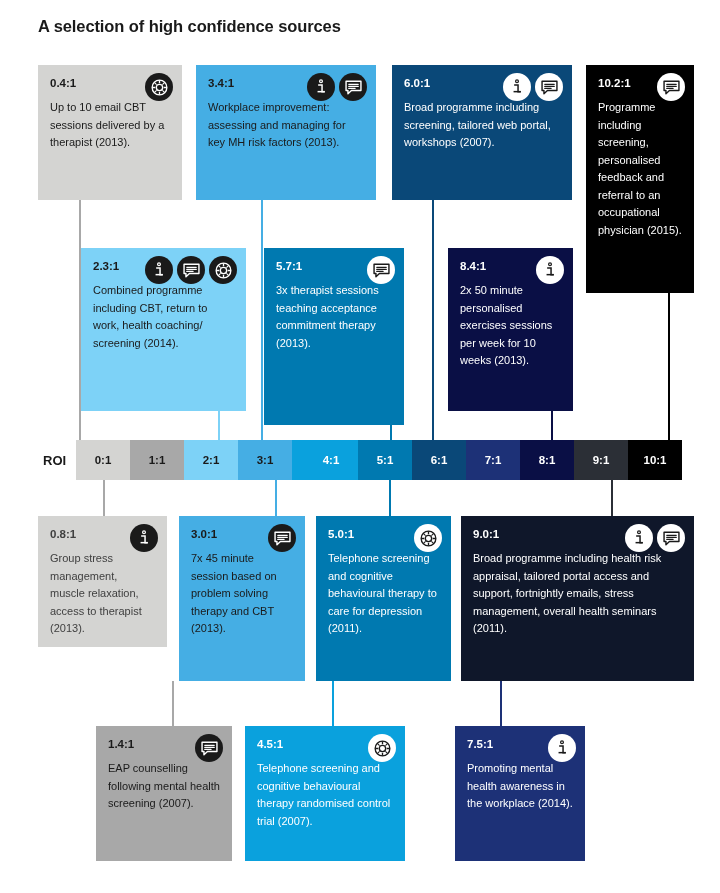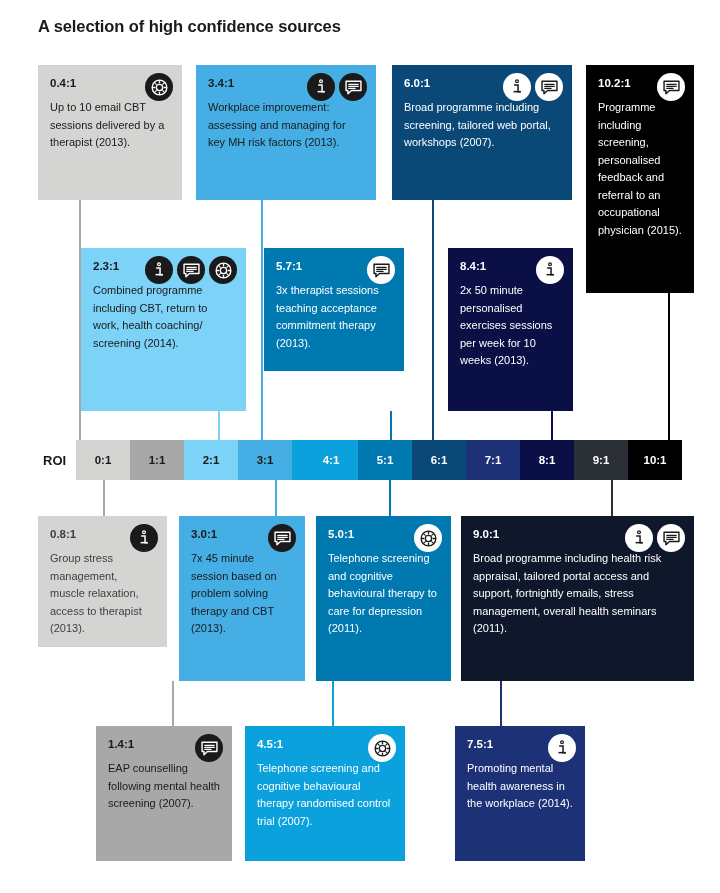--- a/index.html
+++ b/index.html
@@ -207,21 +207,21 @@
           <span class="ic" style="background: rgb(26, 26, 26);">
             <svg width="19" height="19" viewBox="0 0 24 24">
               <circle cx="12" cy="12" r="9.3" fill="none" stroke="#ffffff" stroke-width="1.7"></circle>
               <circle cx="12" cy="12" r="4.0" fill="none" stroke="#ffffff" stroke-width="1.7"></circle>
               <path d="M12 2.7 v4.0 M12 17.3 v4.0 M2.7 12 h4.0 M17.3 12 h4.0" stroke="#ffffff" stroke-width="1.7" stroke-linecap="butt"></path>
               <path d="M5.4 5.4 l2.9 2.9 M15.7 15.7 l2.9 2.9 M18.6 5.4 l-2.9 2.9 M8.3 15.7 l-2.9 2.9" stroke="#ffffff" stroke-width="1.3"></path>
             </svg>
           </span>
         </div>
       </div>
-      <div class="card" style="left: 264px; top: 248px; width: 140px; height: 123px; background: rgb(0, 121, 176); color: rgb(255, 255, 255);">
+      <div class="card" style="left: 264px; top: 248px; width: 140px; height: 177px; background: rgb(0, 121, 176); color: rgb(255, 255, 255);">
         <div class="ratio">5.7:1</div>
         <div class="desc">3x therapist sessions teaching acceptance commitment therapy (2013).</div>
         <div class="icons">
           <span class="ic" style="background: rgb(255, 255, 255);">
             <svg width="19" height="19" viewBox="0 0 24 24">
               <path d="M2.6 4.2 h18.8 v11.6 h-12.0 l-4.4 4.2 v-4.2 h-2.4 z" fill="none" stroke="#1a1a1a" stroke-width="1.8" stroke-linejoin="round"></path>
               <path d="M6 8 h12 M6 10.6 h12 M6 13.2 h8" stroke="#1a1a1a" stroke-width="1.5" stroke-linecap="round"></path>
             </svg>
           </span>
         </div>

